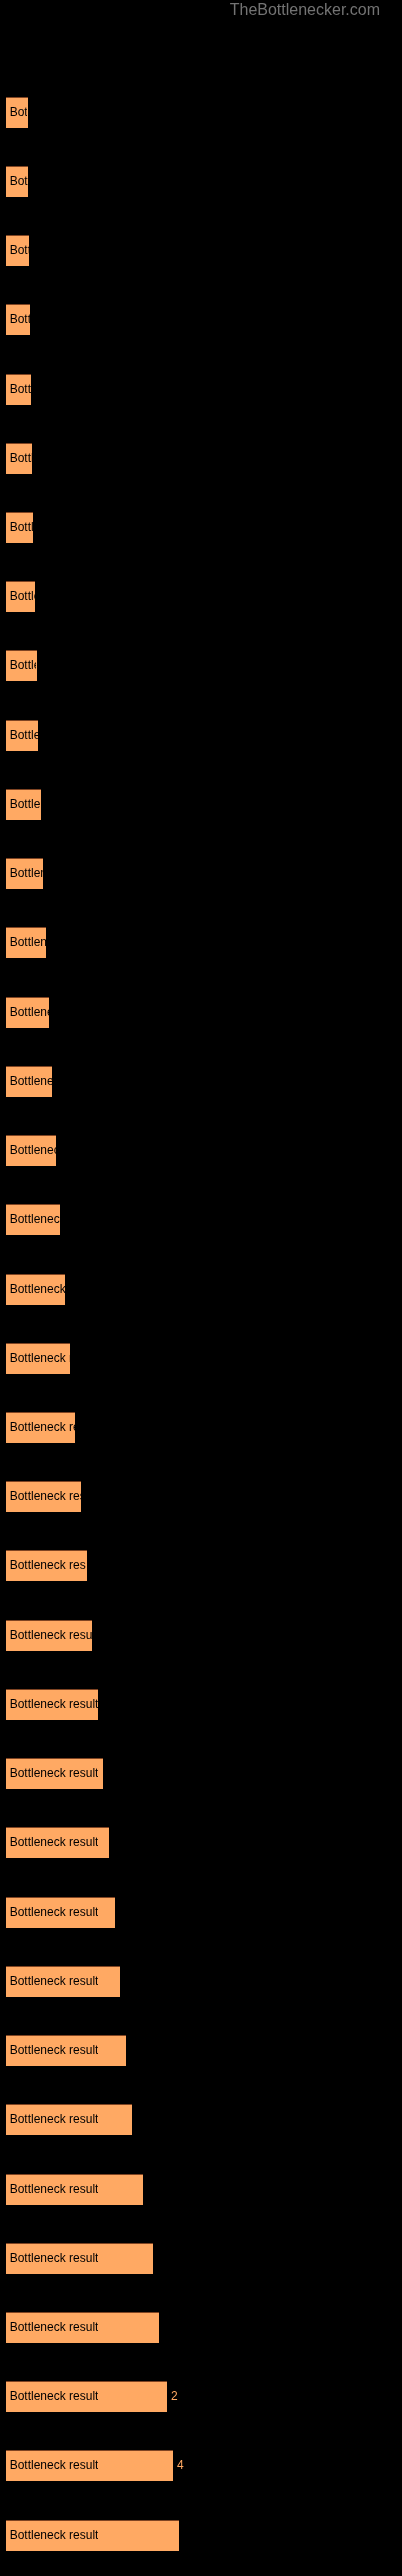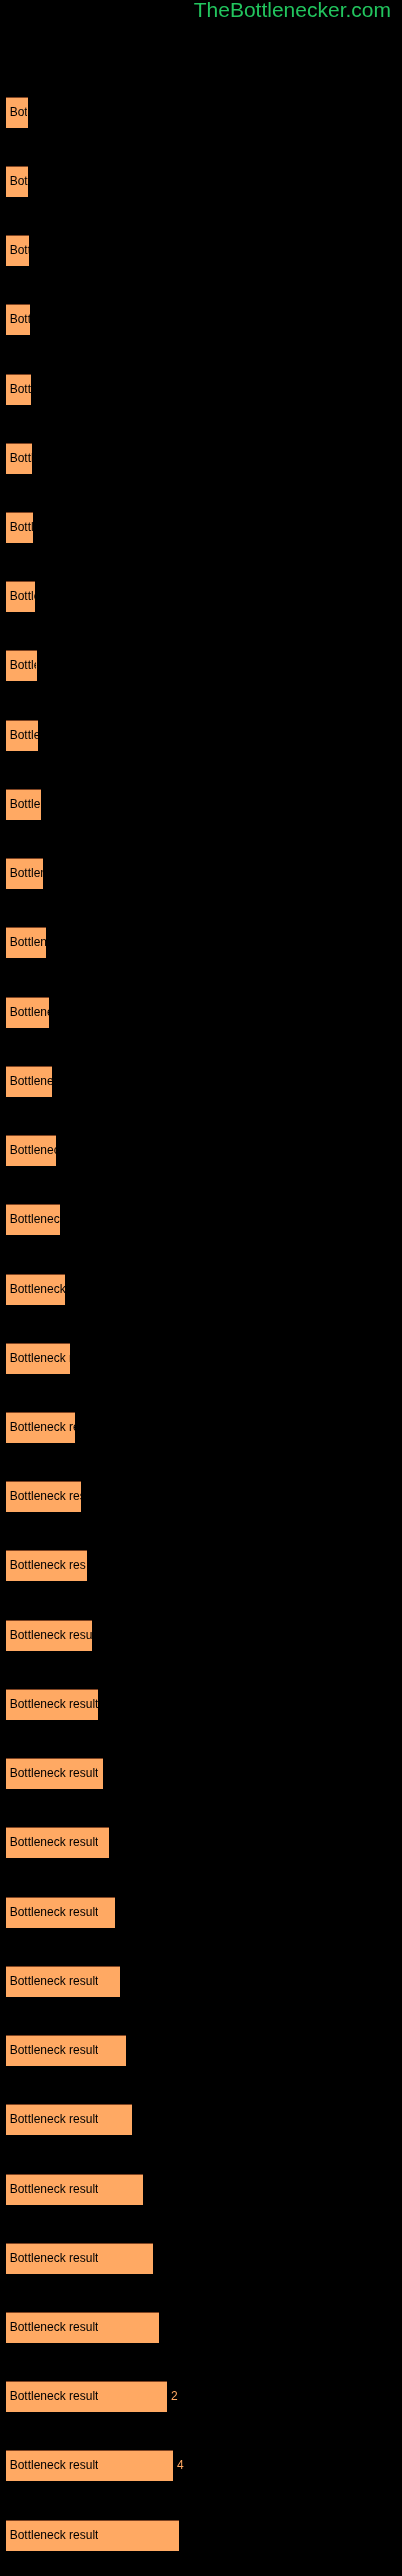--- a/index.html
+++ b/index.html
@@ -4,23 +4,23 @@
 <title>Bottleneck chart</title>
 <style>
   html,body{margin:0;padding:0;background:#000;}
   body{
     width:403px;height:2576px;position:relative;overflow:hidden;
     font-family:"Liberation Sans","DejaVu Sans",sans-serif;
     background:#000;
   }
   #chart-root{position:absolute;left:0;top:0;width:403px;height:2576px;}
   .site-title{
-    position:absolute; right:12px; top:0.8px;
-    font-size:21px; line-height:17.7px;
-    color:#22c55e; letter-spacing:0px;
+    position:absolute; right:23px; top:0.8px;
+    font-size:16px; line-height:17.7px;
+    color:#737373; letter-spacing:0px;
     white-space:nowrap; text-align:right;
   }
   .bars-layer{position:absolute;left:0;top:0;width:403px;height:2576px;}
   .bar-row{position:absolute;left:0;height:31px;}
   .bar{
     position:absolute;left:5.6px;top:0;height:31px;
     background:#ffa963;
     border-top:1.6px solid #7f4422;
     box-sizing:border-box;
   }

